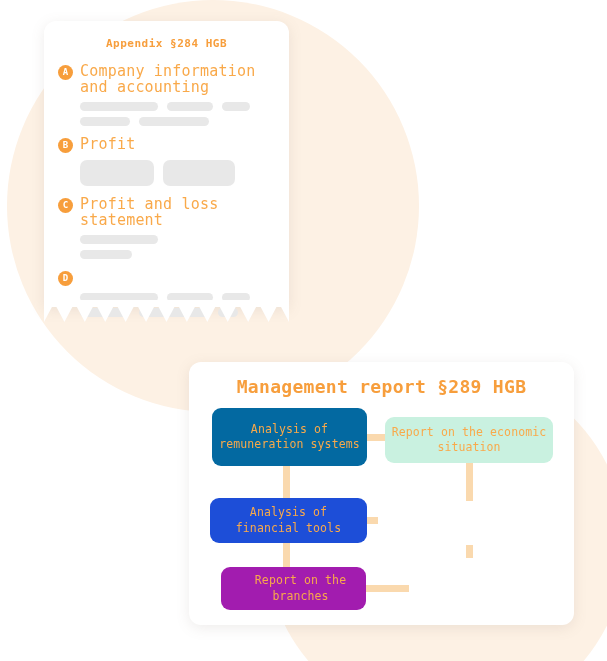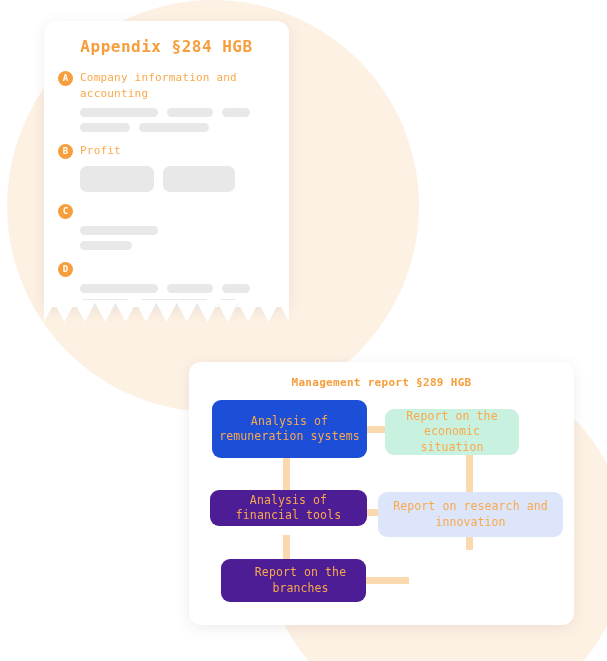--- a/index.html
+++ b/index.html
@@ -53,21 +53,21 @@
     padding: 16px 14px 0 14px;
     border-bottom-left-radius: 0;
     border-bottom-right-radius: 0;
     height: 286px;
     overflow: visible;
   }
 
   .receipt-title {
     text-align: center;
     color: #F79E3C;
-    font-size: 16px;
+    font-size: 11px;
     font-weight: bold;
     letter-spacing: 0.5px;
     margin-bottom: 14px;
   }
 
   .section {
     margin-bottom: 11px;
   }
 
   .section-head {
@@ -85,21 +85,21 @@
     color: #ffffff;
     font-size: 9px;
     font-weight: bold;
     line-height: 15px;
     text-align: center;
     margin-top: 1px;
   }
 
   .section-title {
     color: #F9A94A;
-    font-size: 11px;
+    font-size: 15px;
     line-height: 15.5px;
     letter-spacing: 0.2px;
   }
 
   .skeleton-group {
     margin-left: 22px;
     margin-top: 7px;
   }
 
   .sk-row {
@@ -151,21 +151,21 @@
     left: 189px;
     top: 362px;
     width: 385px;
     height: 263px;
     padding: 14px 16px;
   }
 
   .mgmt-title {
     text-align: center;
     color: #F79E3C;
-    font-size: 11px;
+    font-size: 18px;
     font-weight: bold;
     letter-spacing: 0.3px;
     margin-bottom: 11px;
   }
 
   .diagram {
     position: relative;
     width: 100%;
     height: 200px;
   }
@@ -225,20 +225,21 @@
         <div class="skeleton-group">
           <div class="sk-row">
             <div class="sk-tall" style="width: 74px;"></div>
             <div class="sk-tall" style="width: 72px;"></div>
           </div>
         </div>
       </div>
       <div class="section">
         <div class="section-head">
           <div class="badge">C</div>
+          <div class="section-title">Profit and loss statement</div>
         </div>
         <div class="skeleton-group">
           <div class="sk-row">
             <div class="sk" style="width: 78px;"></div>
           </div>
           <div class="sk-row">
             <div class="sk" style="width: 52px;"></div>
           </div>
         </div>
       </div>
@@ -266,19 +267,18 @@
 <div class="card mgmt">
   <div class="mgmt-title">Management report §289 HGB</div>
   <div class="diagram" id="diagram">
       <div class="connector" style="left: 162px; top: 26px; width: 18px; height: 7px;"></div>
       <div class="connector" style="left: 78px; top: 58px; width: 7px; height: 33px;"></div>
       <div class="connector" style="left: 261px; top: 55px; width: 7px; height: 38px;"></div>
       <div class="connector" style="left: 162px; top: 109px; width: 11px; height: 7px;"></div>
       <div class="connector" style="left: 78px; top: 135px; width: 7px; height: 25px;"></div>
       <div class="connector" style="left: 261px; top: 137px; width: 7px; height: 13px;"></div>
       <div class="connector" style="left: 161px; top: 177px; width: 43px; height: 7px;"></div>
-      <div class="node" style="left: 7px; top: 0px; width: 155px; height: 58px; background: #1d4ed8;">Analysis of remuneration systems</div>
-      <div class="node" style="left: 180px; top: 9px; width: 134px; height: 46px; background: rgb(201, 241, 224);">Report on the economic situation</div>
-      <div class="node" style="left: 5px; top: 90px; width: 157px; height: 36px; background: #4c1d95;">Analysis of financial tools</div>
-      <div class="node" style="left: 173px; top: 92px; width: 185px; height: 45px; background: rgb(221, 229, 250);">Report on research and innovation</div>
-      <div class="node" style="left: 16px; top: 159px; width: 145px; height: 43px; background: #4c1d95; padding-left: 20px;">Report on the branches</div>
+      <div class="node" style="left: 7px; top: 0px; width: 155px; height: 58px; background: #0369a1;">Analysis of remuneration systems</div>
+      <div class="node" style="left: 180px; top: 9px; width: 168px; height: 46px; background: rgb(201, 241, 224);">Report on the economic situation</div>
+      <div class="node" style="left: 5px; top: 90px; width: 157px; height: 45px; background: #1d4ed8;">Analysis of financial tools</div>
+      <div class="node" style="left: 16px; top: 159px; width: 145px; height: 43px; background: #a21caf; padding-left: 20px;">Report on the branches</div>
     </div>
 </div>
 
 </body></html>

